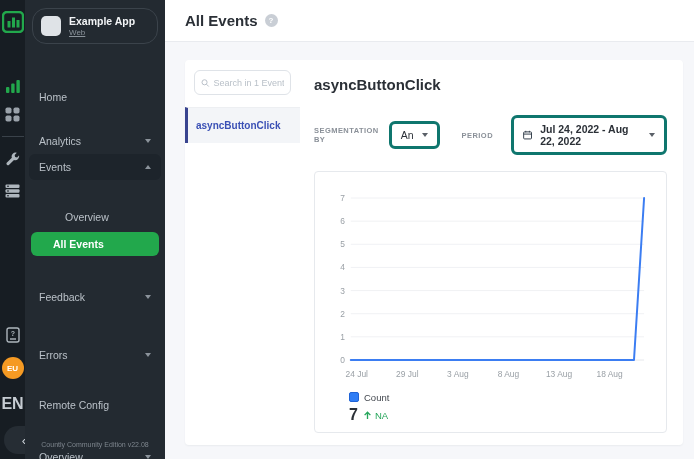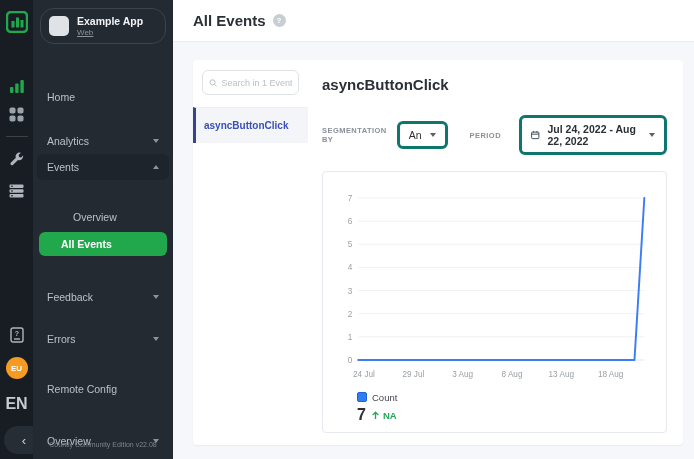--- a/index.html
+++ b/index.html
@@ -1,21 +1,21 @@
 <!DOCTYPE html>
 <html><head>
 <meta charset="utf-8">
 <style>
   * { margin:0; padding:0; box-sizing:border-box; }
   html,body { width:694px; height:459px; }
   body { font-family:"Liberation Sans", sans-serif; background:#f4f6f9; overflow:hidden; }
   .app { display:flex; width:694px; height:459px; }
 
   
-  .rail { width:33px; background:#171d23; display:flex; flex-direction:column; align-items:center; flex-shrink:0; position:relative; }
+  .rail { width:25px; background:#171d23; display:flex; flex-direction:column; align-items:center; flex-shrink:0; position:relative; }
   .rail .logo { margin-top:8px; }
   .rail-icon { width:36px; height:28px; display:flex; align-items:center; justify-content:center; cursor:pointer; }
   .rail-divider { width:22px; height:1px; background:#3a424a; margin:8px 0; }
   .rail-spacer { flex:1; }
   .avatar { width:22px; height:22px; border-radius:50%; background:#f59a23; color:#fff; font-size:8px; font-weight:bold; display:flex; align-items:center; justify-content:center; margin:8px 0; }
   .lang { color:#c6ccd2; font-size:16px; font-weight:bold; margin:8px 0 12px; }
   .collapse-btn { position:absolute; bottom:5px; left:4px; width:40px; height:28px; background:#262d34; border-radius:14px; display:flex; align-items:center; justify-content:center; color:#cdd3d9; font-size:13px; cursor:pointer; }
 
   
   .sidebar { width:140px; background:#232a31; display:flex; flex-direction:column; flex-shrink:0; position:relative; }
@@ -61,21 +61,21 @@
   .chart-panel { border:1px solid #e6e9ed; border-radius:4px; margin-top:16px; padding:10px 12px 8px; }
   .chart-toolbar { display:flex; justify-content:flex-end; gap:8px; }
   .tool-btn { width:30px; height:27px; border:1px solid #d6dade; border-radius:6px; background:#fff; display:flex; align-items:center; justify-content:center; cursor:pointer; }
   .type-select { width:104px; height:27px; justify-content:space-between; padding:0 9px; }
   .chart-wrap { margin-top:6px; }
   .legend { display:flex; align-items:flex-start; gap:5px; margin-top:2px; padding-left:22px; cursor:pointer; }
   .legend-swatch { width:10px; height:10px; border-radius:2px; background:#2f7df5; border:1px solid #1f63d6; }
   .legend-label { font-size:9.5px; color:#43484f; }
   .stat-row { display:flex; align-items:center; gap:5px; padding-left:22px; margin-top:3px; }
   .stat-total { font-size:16px; font-weight:700; color:#2b3037; }
-  .stat-trend { color:#26a65b; font-size:9.5px; font-weight:700; display:flex; align-items:center; gap:3px; }
+  .stat-trend { color:#26a65b; font-size:9.5px; font-weight:400; display:flex; align-items:center; gap:3px; }
 </style>
 </head>
 <body>
 
 <div class="app">
 
   <div class="rail">
     <div class="rail-icon logo">
       <svg width="22" height="22" viewBox="0 0 22 22">
           <rect x="1" y="1" width="20" height="20" rx="4" fill="none" stroke="#22a84c" stroke-width="2.4"></rect>
@@ -153,21 +153,21 @@
       <div class="nav-item nav-sub">
         <span>Overview</span>
       </div>
       <div class="nav-item nav-active">
         <span>All Events</span>
       </div>
       <div class="nav-item" style="margin-top:28px">
         <span>Feedback</span>
         <span class="caret-d"></span>
       </div>
-      <div class="nav-item" style="margin-top:16px">
+      <div class="nav-item" style="margin-top:32px">
         <span>Errors</span>
         <span class="caret-d"></span>
       </div>
       <div class="nav-item">
         <span>Remote Config</span>
       </div>
       <div class="nav-item" style="margin-top:26px">
         <span>Overview</span>
         <span class="caret-d"></span>
       </div>

